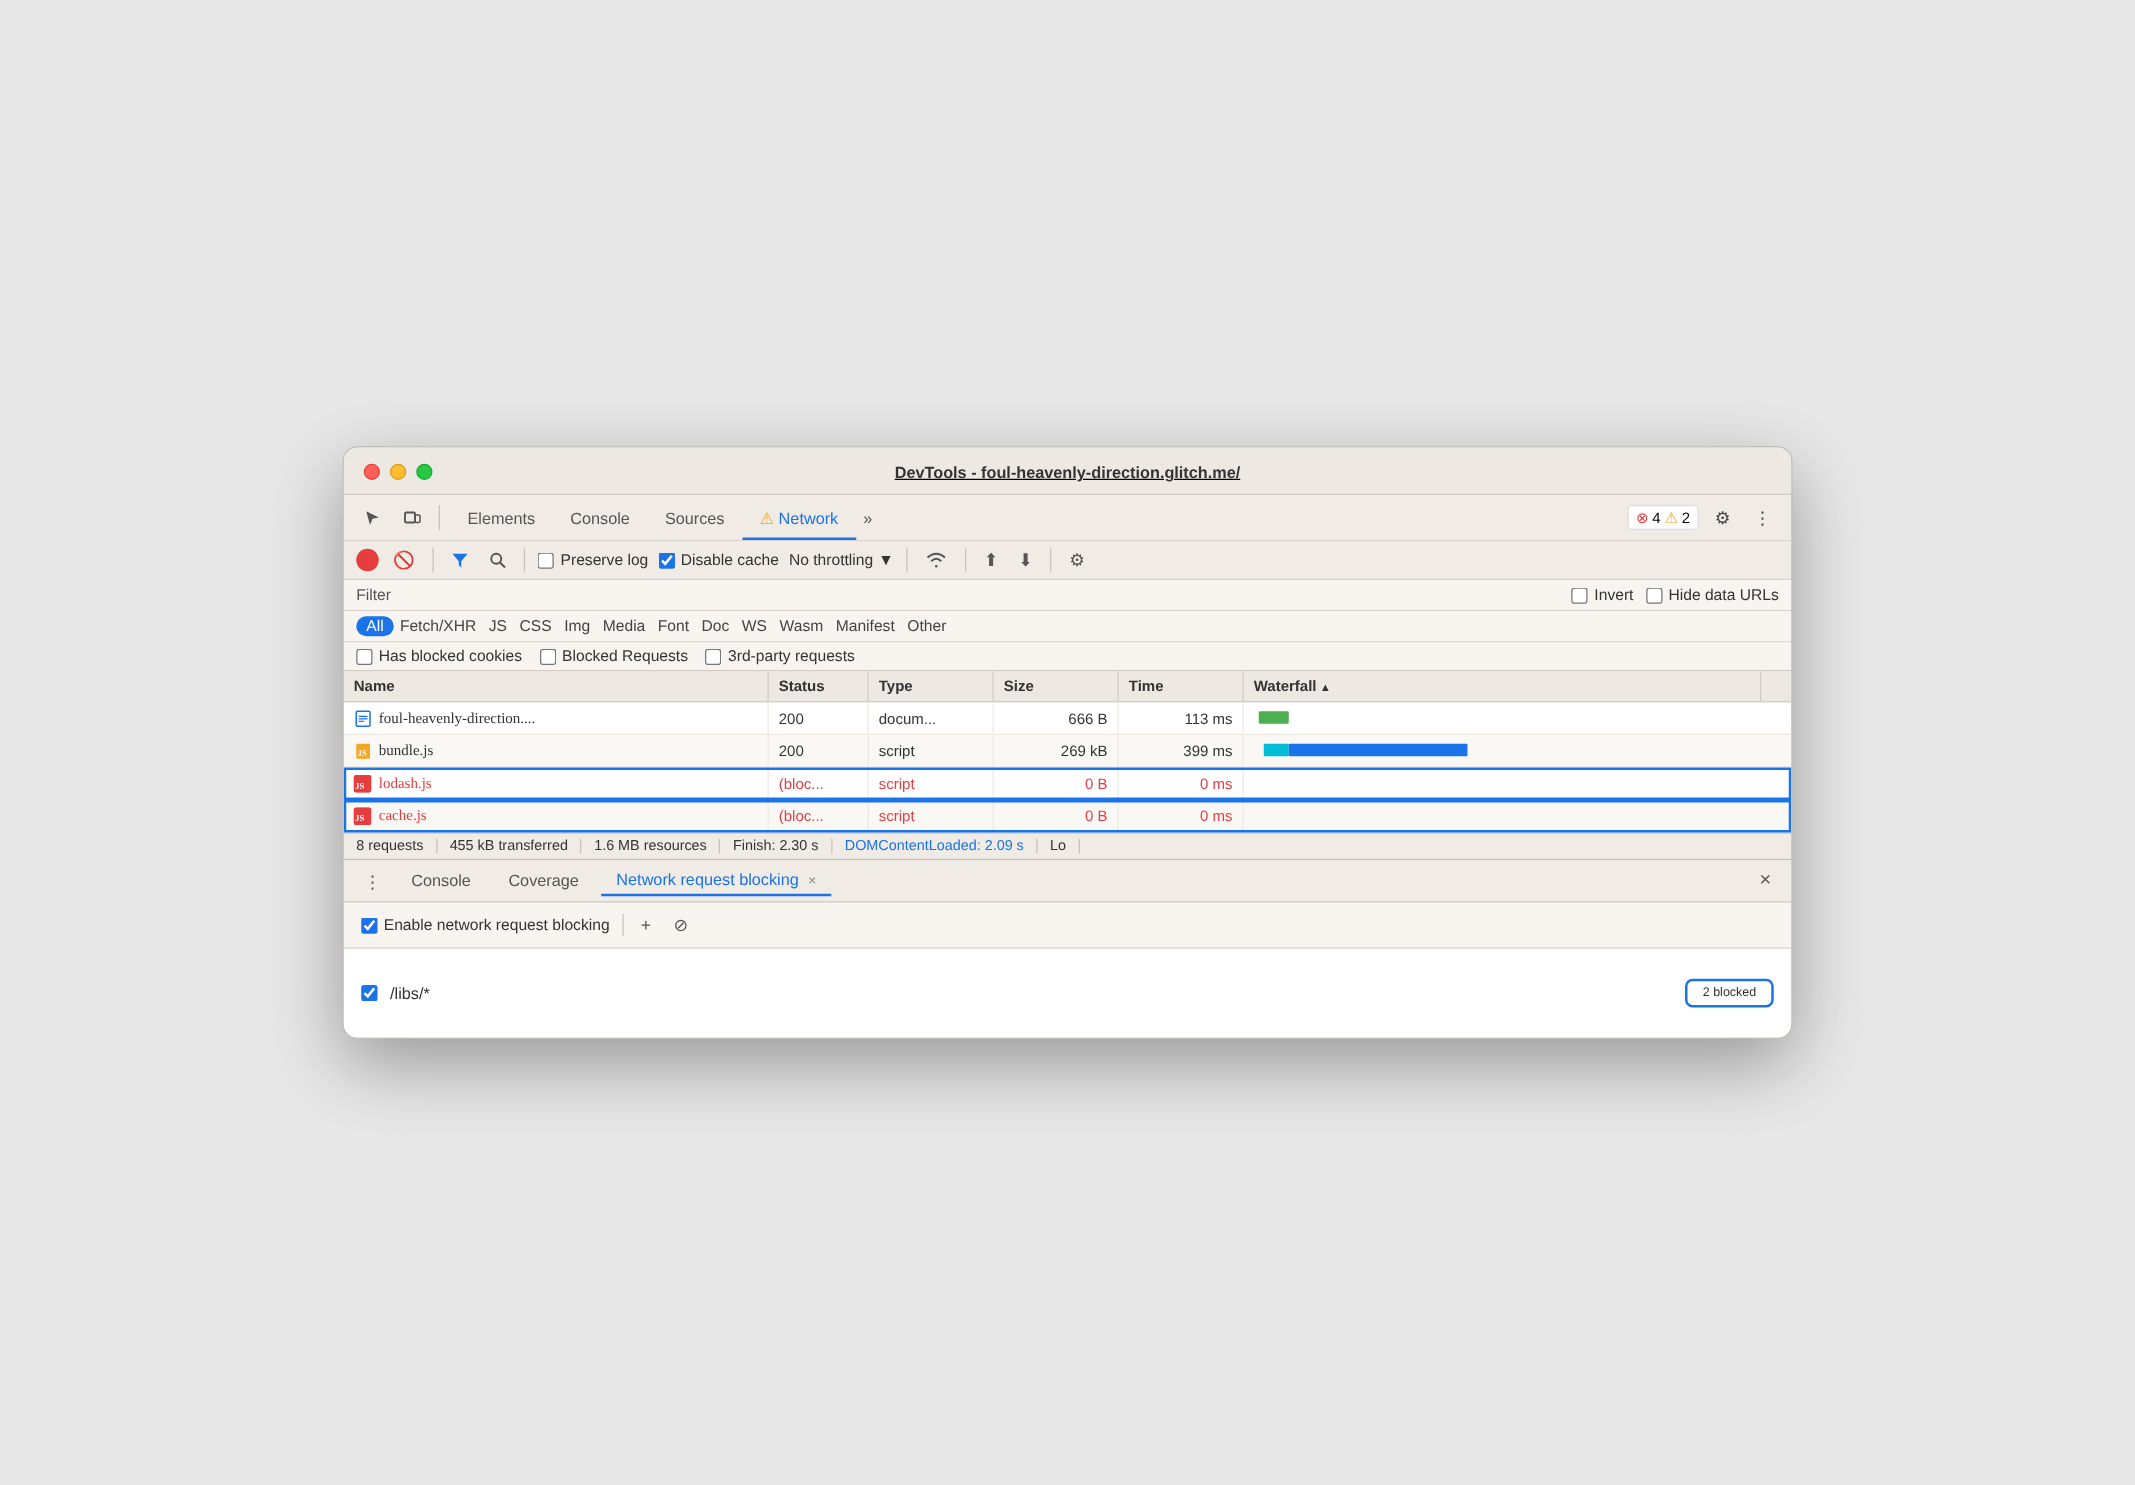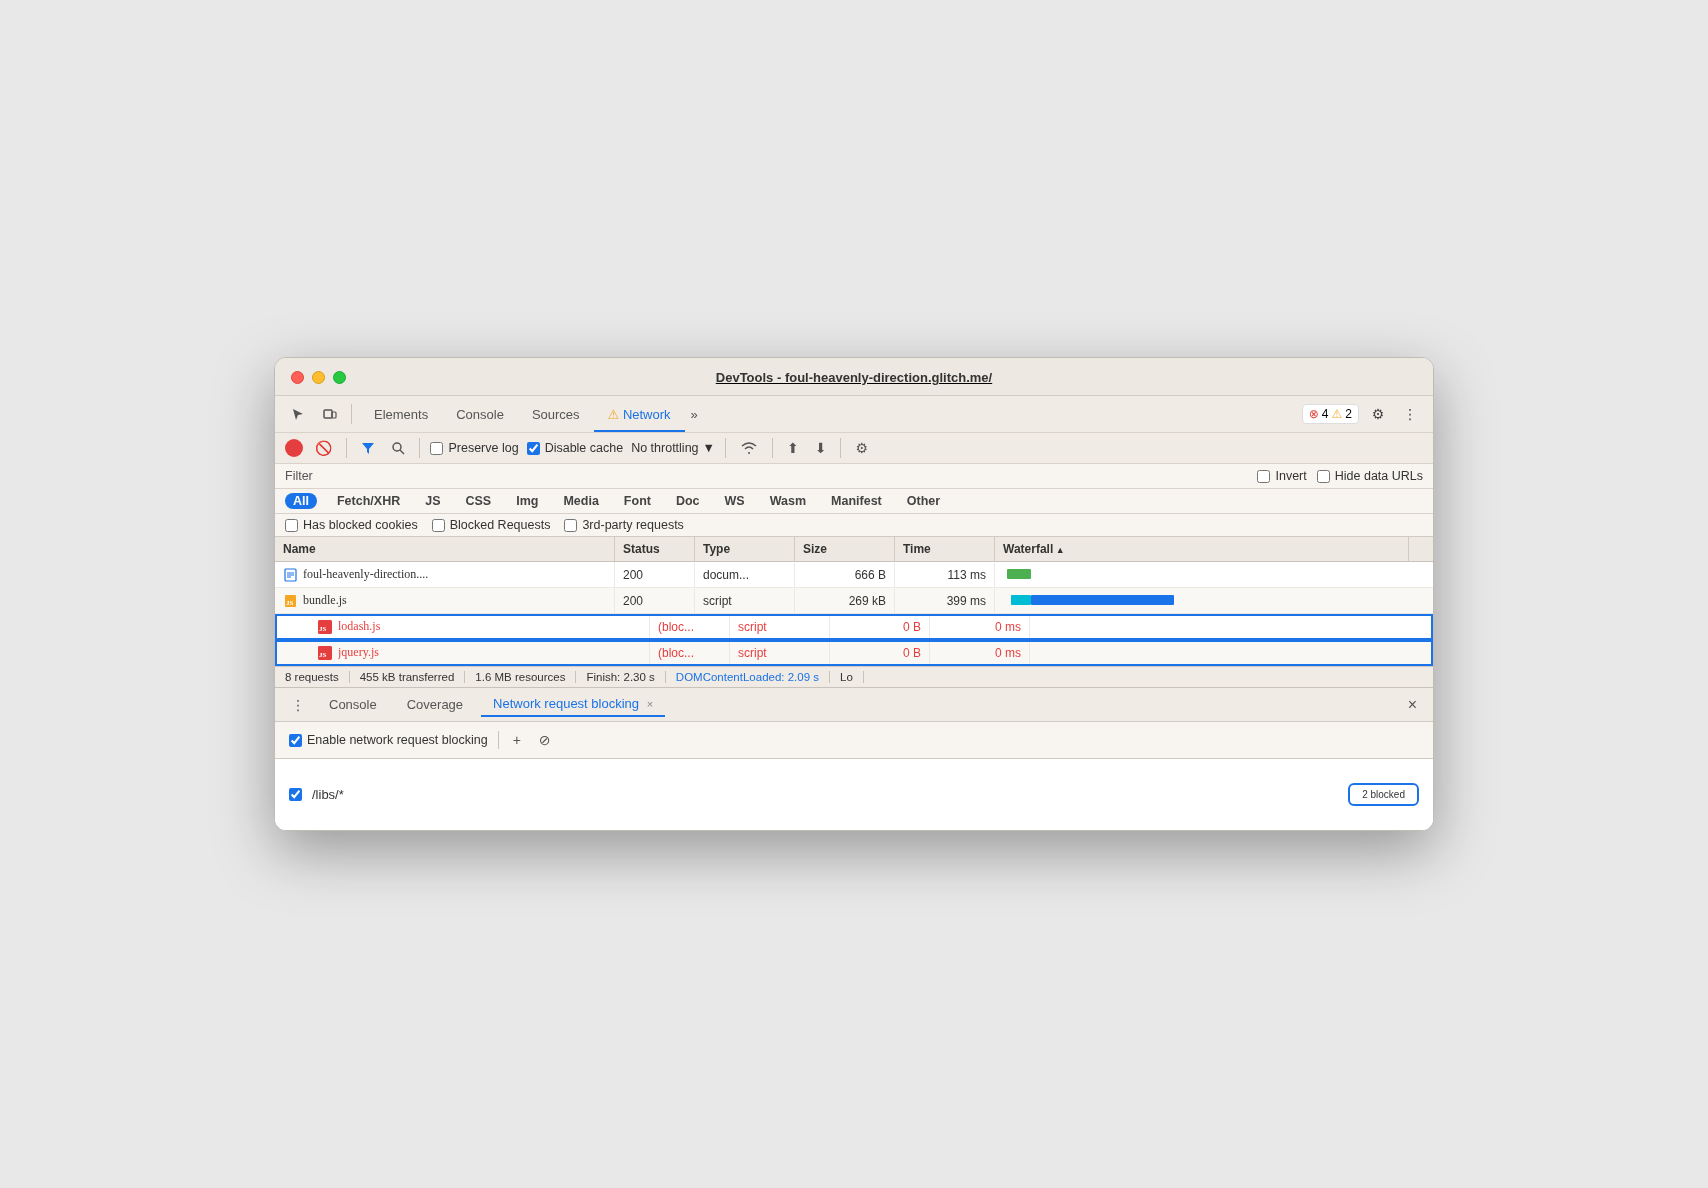--- a/index.html
+++ b/index.html
@@ -178,24 +178,23 @@
       border: none;
       background: transparent;
       font-size: 12.5px;
       outline: none;
     }
     .type-filter-bar {
       background: #f8f5f1;
       padding: 4px 10px;
       display: flex;
       align-items: center;
-      gap: 15px;
+      gap: 0;
       border-bottom: 1px solid #d8d2cb;
       flex-wrap: wrap;
-      font-weight: bold;
     }
     .type-btn {
       font-size: 12.5px;
       color: #444;
       cursor: pointer;
       padding: 1px 5px;
       border-radius: 3px;
     }
     .type-btn.active {
       background: #1a73e8;
@@ -235,21 +234,20 @@
     .table-row {
       display: grid;
       grid-template-columns: 340px 80px 100px 100px 100px 1fr 24px;
       border-bottom: 1px solid #ede8e1;
       align-items: center;
     }
     .table-row:nth-child(even) { background: #faf8f5; }
     .table-row.highlighted {
       outline: 2.5px solid #1a73e8;
       outline-offset: -2px;
-      padding-left: 35px;
     }
     .td {
       padding: 5px 8px;
       font-size: 12px;
       color: #333;
       border-right: 1px solid #ede8e1;
       overflow: hidden;
       text-overflow: ellipsis;
       white-space: nowrap;
     }
@@ -607,21 +605,21 @@
       </div>
 
       <div class="table-row highlighted">
         <div class="name-cell">
           <div class="file-icon blocked-js">
             <svg width="14" height="14" viewBox="0 0 14 14">
                 <rect x="0" y="0" width="14" height="14" rx="2" fill="#e53e3e"></rect>
                 <text x="1" y="11" font-size="7" fill="white" font-weight="bold">JS</text>
               </svg>
           </div>
-          <span class="name-text red">jquery.js</span>
+          <span class="name-text red">cache.js</span>
         </div>
         <div class="td blocked-status">(bloc...</div>
         <div class="td red">script</div>
         <div class="td right red">0 B</div>
         <div class="td right red">0 ms</div>
         <div class="waterfall-cell"></div>
         <div class="td"></div>
       </div>
     </div>
   </div>

